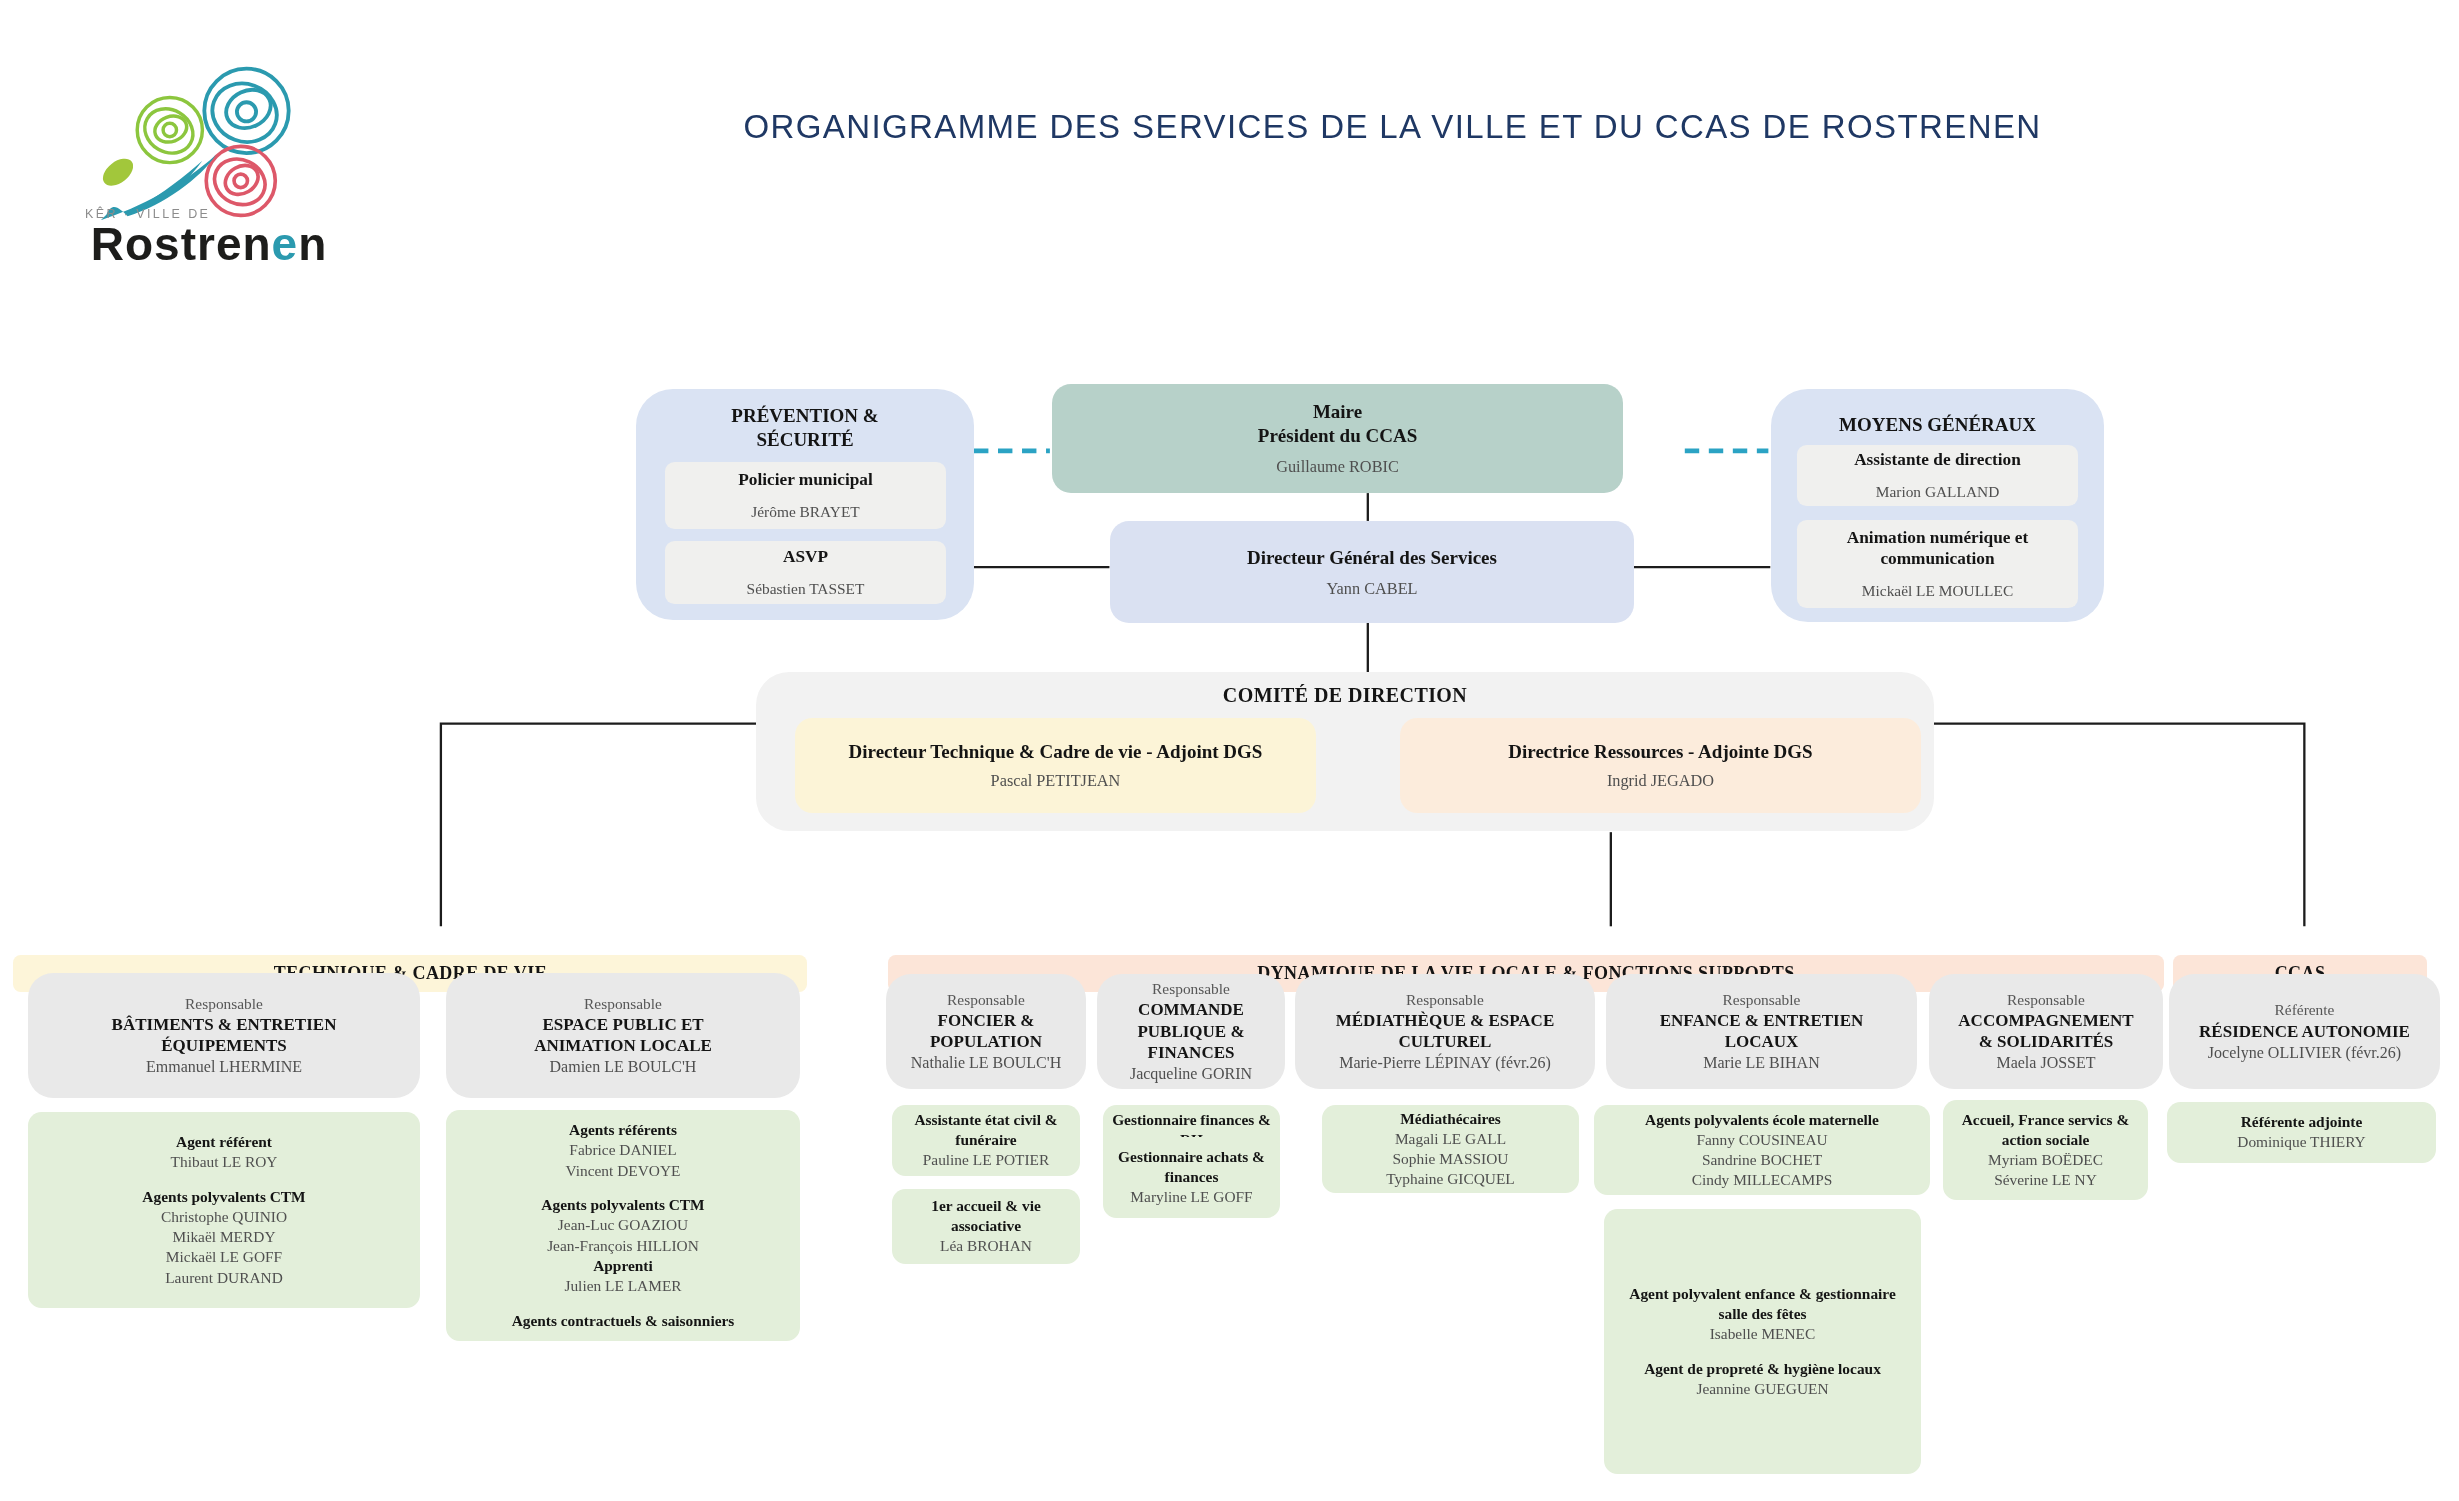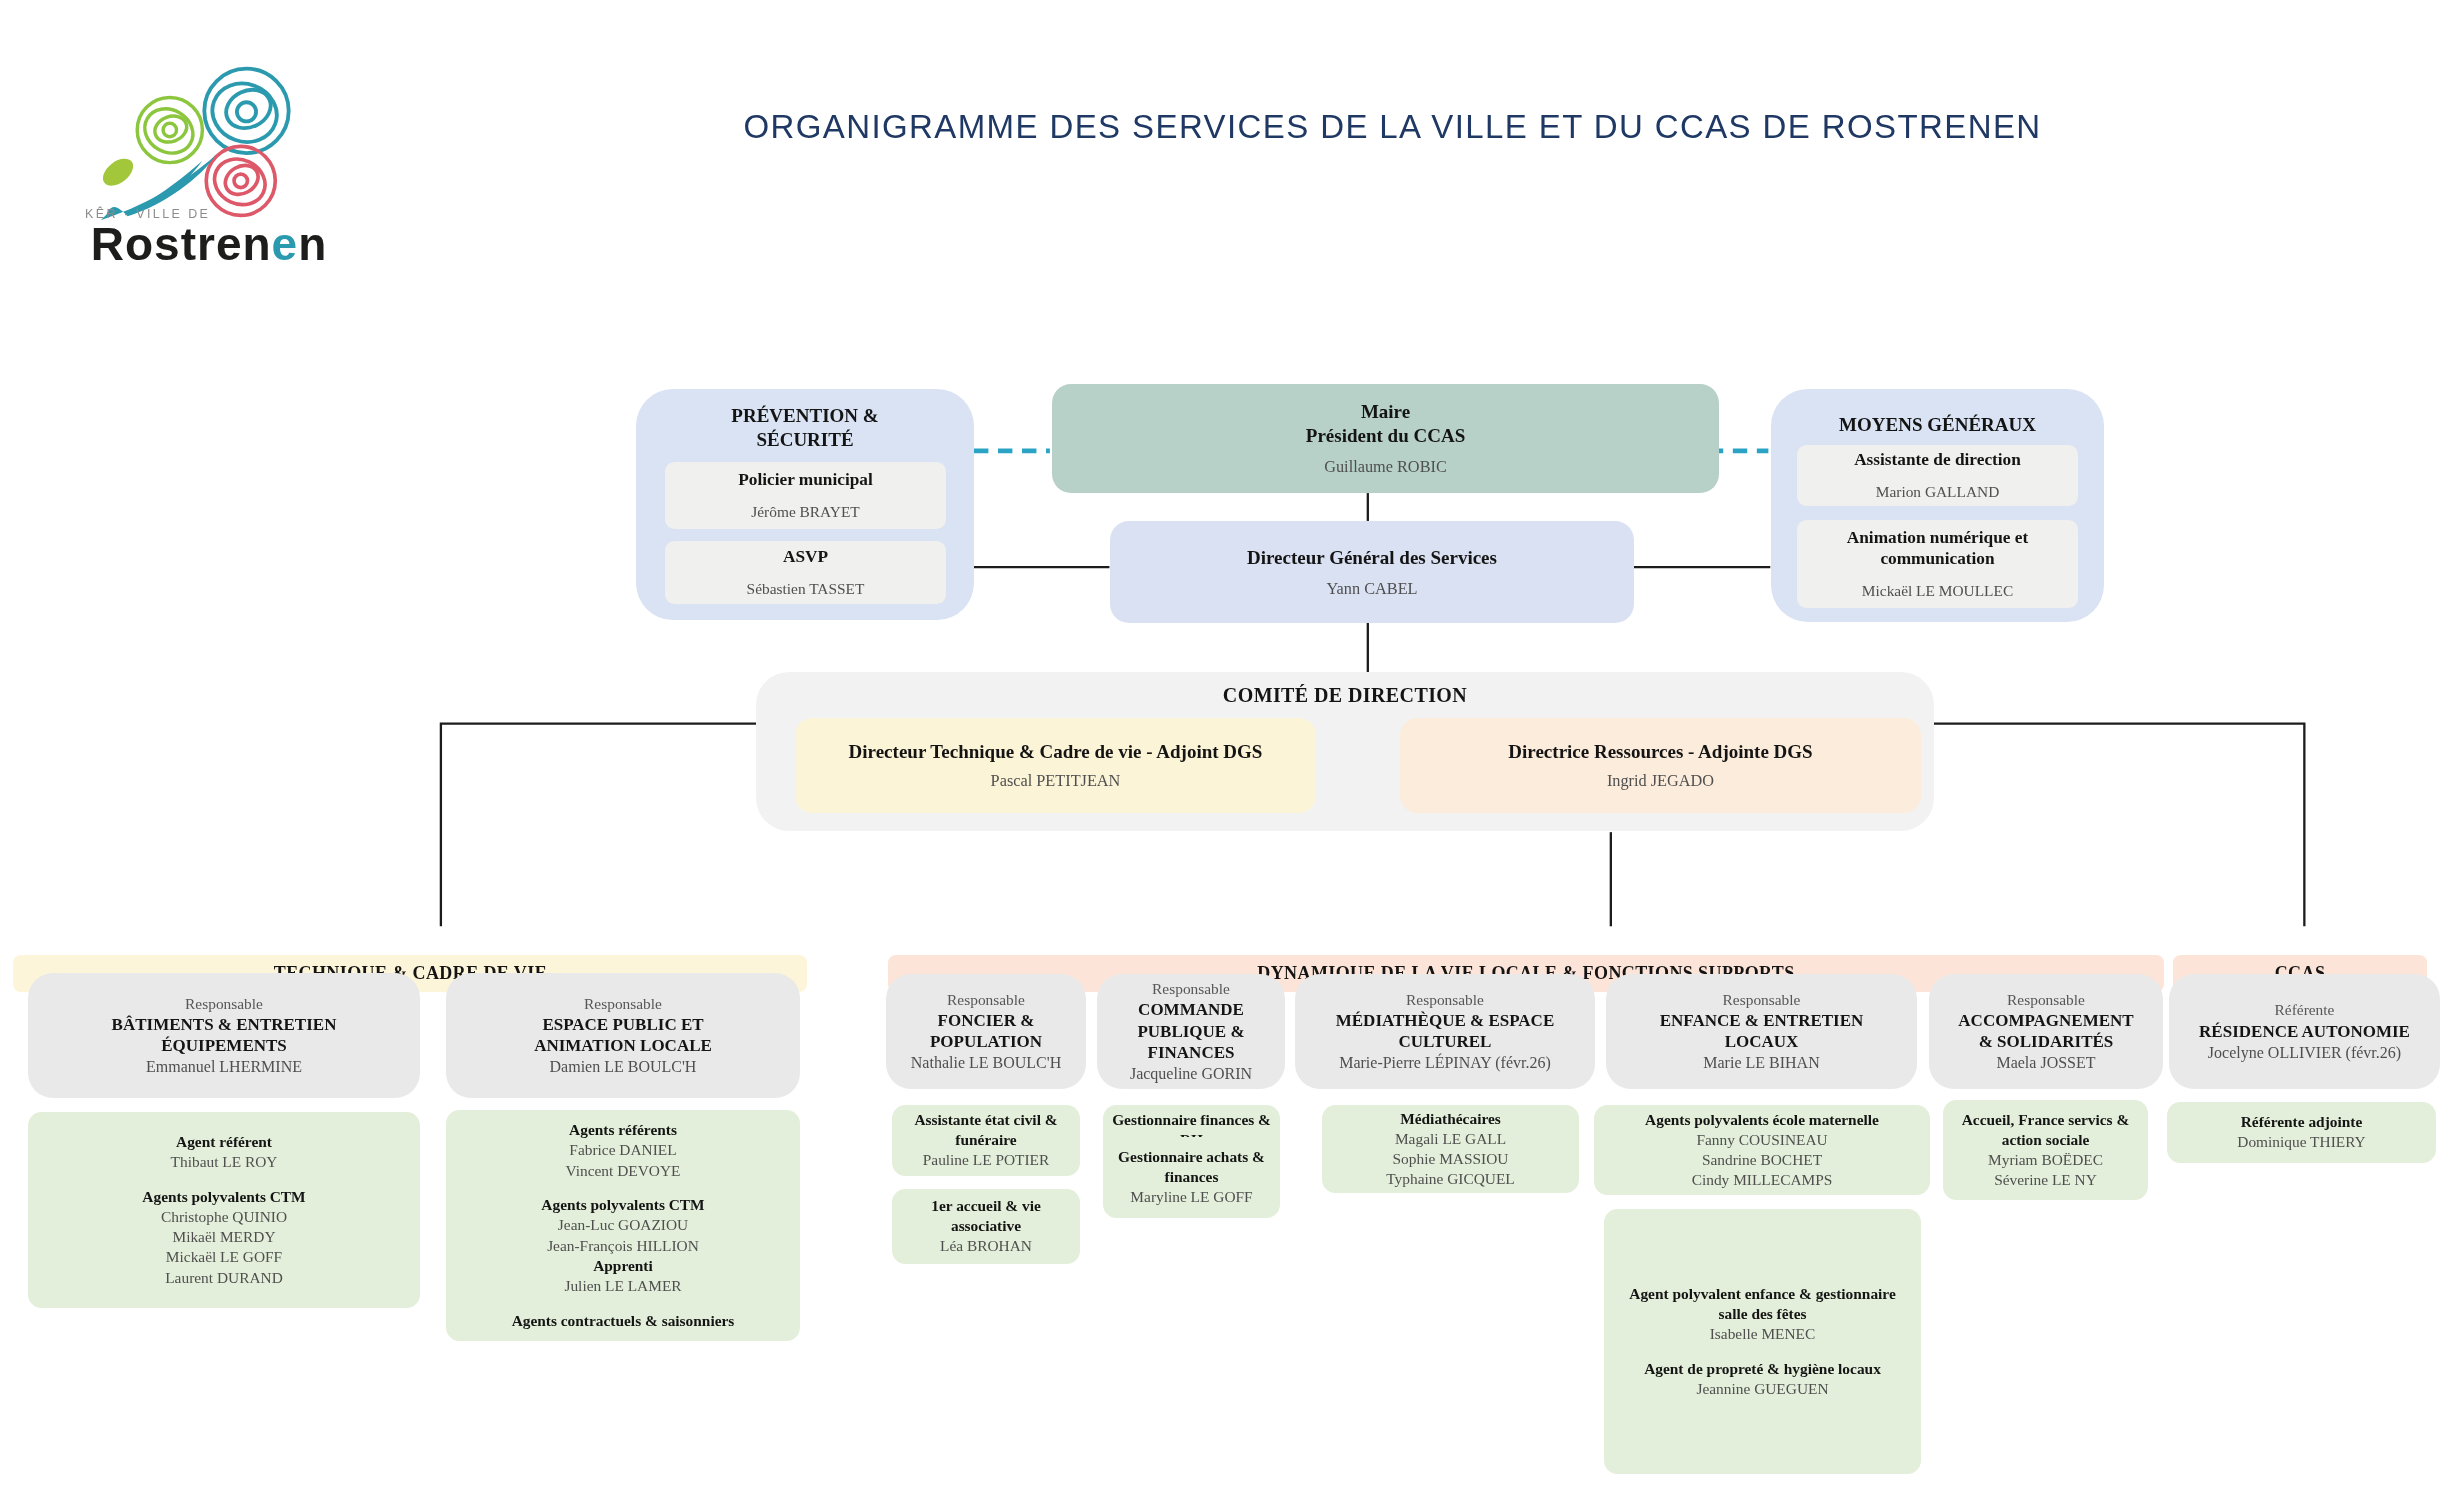--- a/index.html
+++ b/index.html
@@ -109,21 +109,21 @@
     <div class="cbox inner" style="left:29px;top:73px;width:281px;height:67px;">
       <div class="ilab">Policier municipal</div>
       <div class="iname">Jérôme BRAYET</div>
     </div>
     <div class="cbox inner" style="left:29px;top:152px;width:281px;height:63px;">
       <div class="ilab">ASVP</div>
       <div class="iname">Sébastien TASSET</div>
     </div>
   </div>
 
-  <div class="cbox maire" style="left:1052px;top:384px;width:667px;height:109px;">
+  <div class="cbox maire" style="left:1052px;top:384px;width:571px;height:109px;">
     <div class="blab">Maire</div>
     <div class="blab">Président du CCAS</div>
     <div class="bname">Guillaume ROBIC</div>
   </div>
 
   <div class="cbox blue" style="left:1771px;top:389px;width:333px;height:233px;">
     <div class="blab" style="margin-top:24px;">MOYENS GÉNÉRAUX</div>
     <div class="cbox inner" style="left:26px;top:56px;width:281px;height:61px;">
       <div class="ilab">Assistante de direction</div>
       <div class="iname">Marion GALLAND</div>

